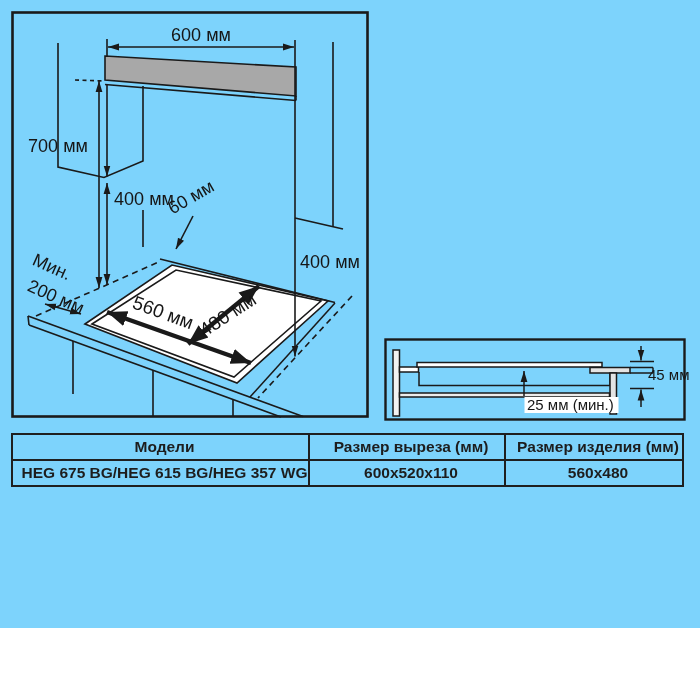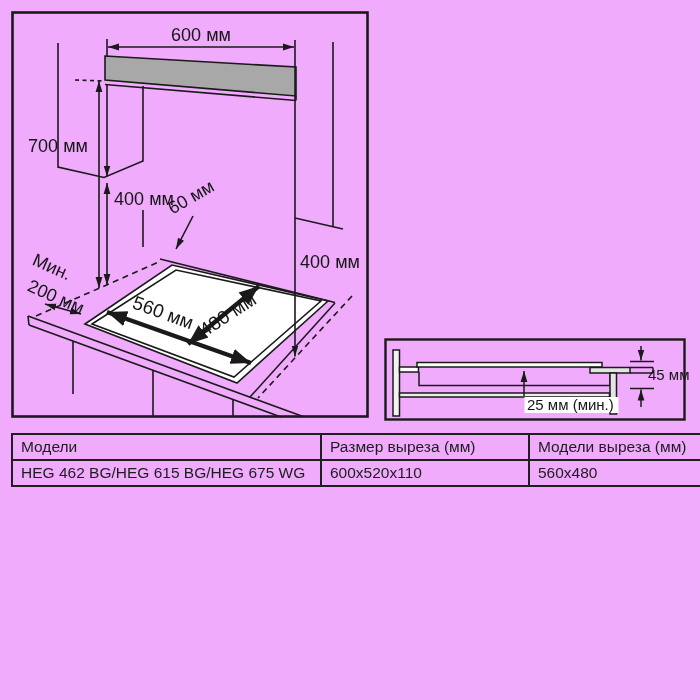--- a/index.html
+++ b/index.html
@@ -1,26 +1,26 @@
 <!DOCTYPE html>
 <html><head>
 <meta charset="utf-8">
 <style>
   html,body{margin:0;padding:0;background:#fff;}
-  #screen{position:relative;width:700px;height:700px;background:#f0abfc;overflow:hidden;
+  #screen{position:relative;width:700px;height:628px;background:#7dd3fc;overflow:hidden;
           font-family:"Liberation Sans",sans-serif;}
   svg{position:absolute;left:0;top:0;}
   svg text{font-family:"Liberation Sans",sans-serif;fill:#161616;}
   .dimtxt{font-size:18px;}
   .bigtxt{font-size:19px;}
   .smalltxt{font-size:15px;}
   table.spec{position:absolute;left:11px;top:433px;border-collapse:collapse;
              table-layout:fixed;width:641px;font-size:15.5px;color:#1d1d1d;}
-  table.spec td{border:2px solid #1f1f1f;height:24px;padding:0 12px 0 8px;
-                white-space:nowrap;overflow:hidden;font-weight:400;text-align:left;}
+  table.spec td{border:2px solid #1f1f1f;height:24px;padding:0 0 0 8px;
+                white-space:nowrap;overflow:hidden;font-weight:700;text-align:center;}
   .c1{width:287px;}.c2{width:186px;}.c3{width:168px;}
 </style>
 </head>
 <body>
 
 <div id="screen">
 
 <svg width="700" height="700" viewBox="0 0 700 700">
   <defs>
     <marker id="ma" markerUnits="userSpaceOnUse" markerWidth="12" markerHeight="9" refX="11" refY="4" orient="auto-start-reverse">
@@ -146,23 +146,23 @@
     <text class="smalltxt" x="648" y="380">45 мм</text>
     <text class="smalltxt" x="527" y="410">25 мм (мин.)</text>
   </g>
 </svg>
 
 <table class="spec">
   <tbody>
     <tr>
       <td class="c1">Модели</td>
       <td class="c2">Размер выреза (мм)</td>
-      <td class="c3">Модели выреза (мм)</td>
+      <td class="c3">Размер изделия (мм)</td>
     </tr>
     <tr>
-      <td class="c1">HEG 462 BG/HEG 615 BG/HEG 675 WG</td>
+      <td class="c1">HEG 675 BG/HEG 615 BG/HEG 357 WG</td>
       <td class="c2">600x520x110</td>
       <td class="c3">560x480</td>
     </tr>
   </tbody>
 </table>
 
 </div>
 
 </body></html>

